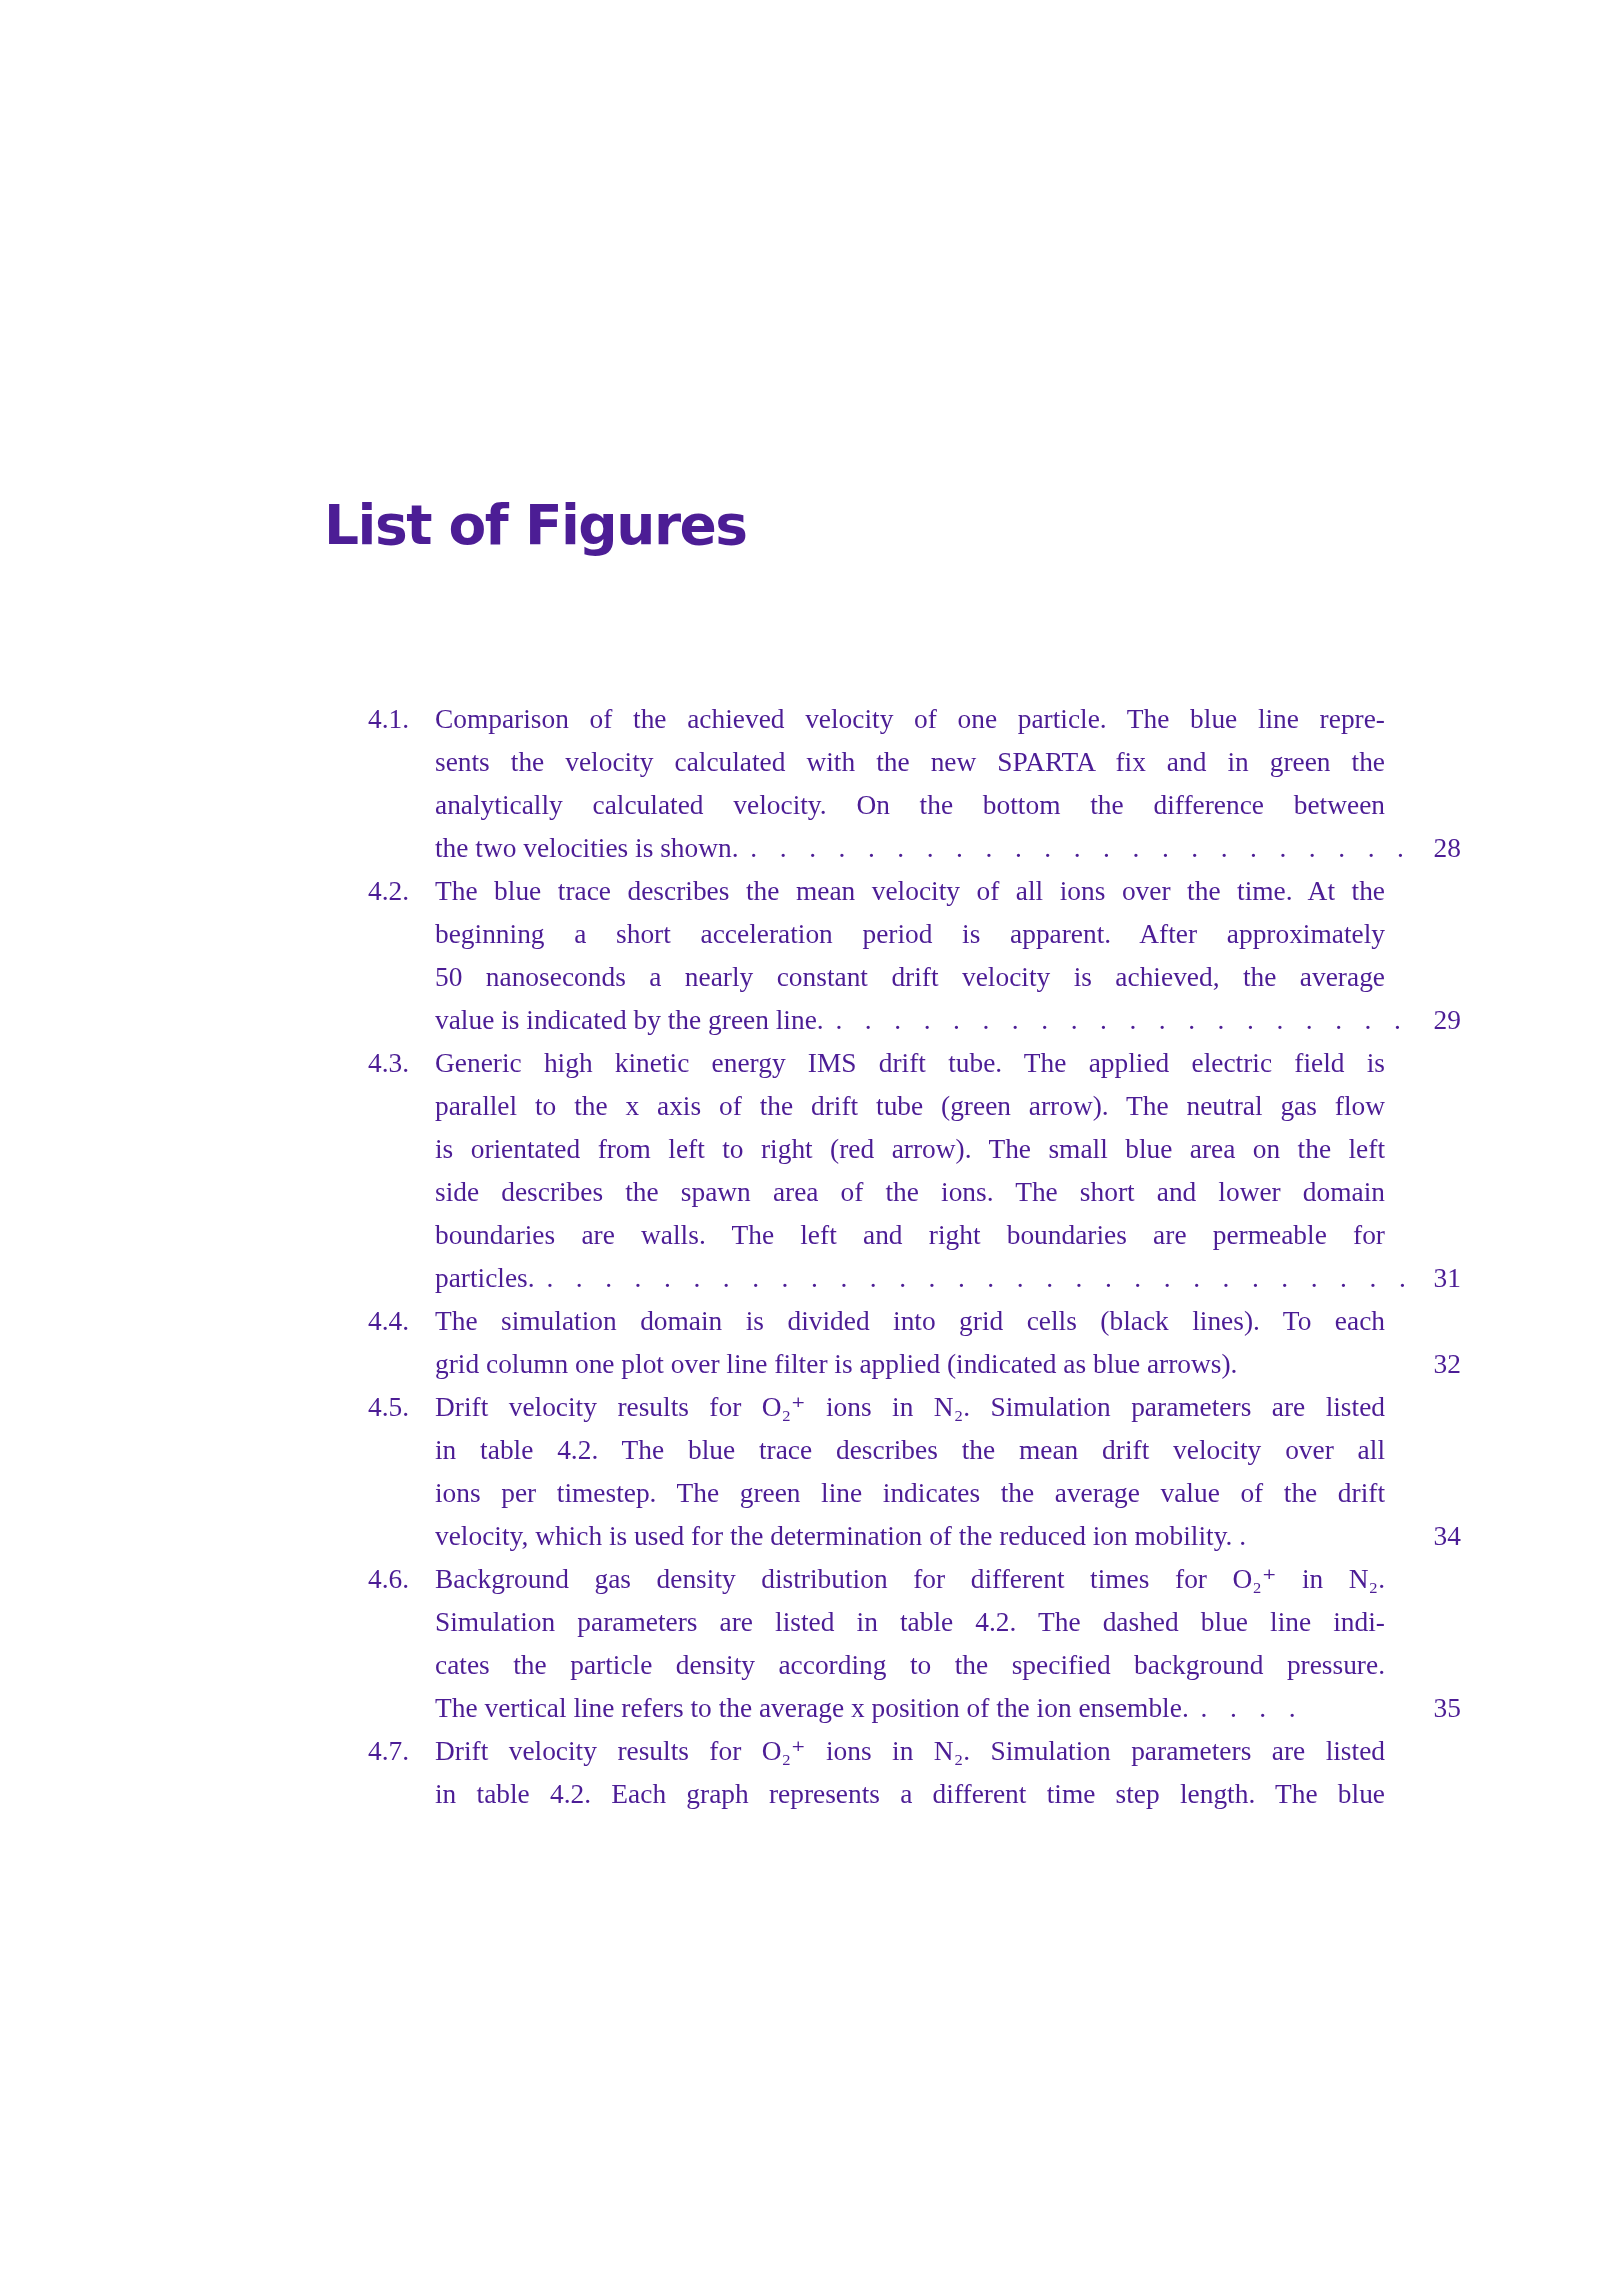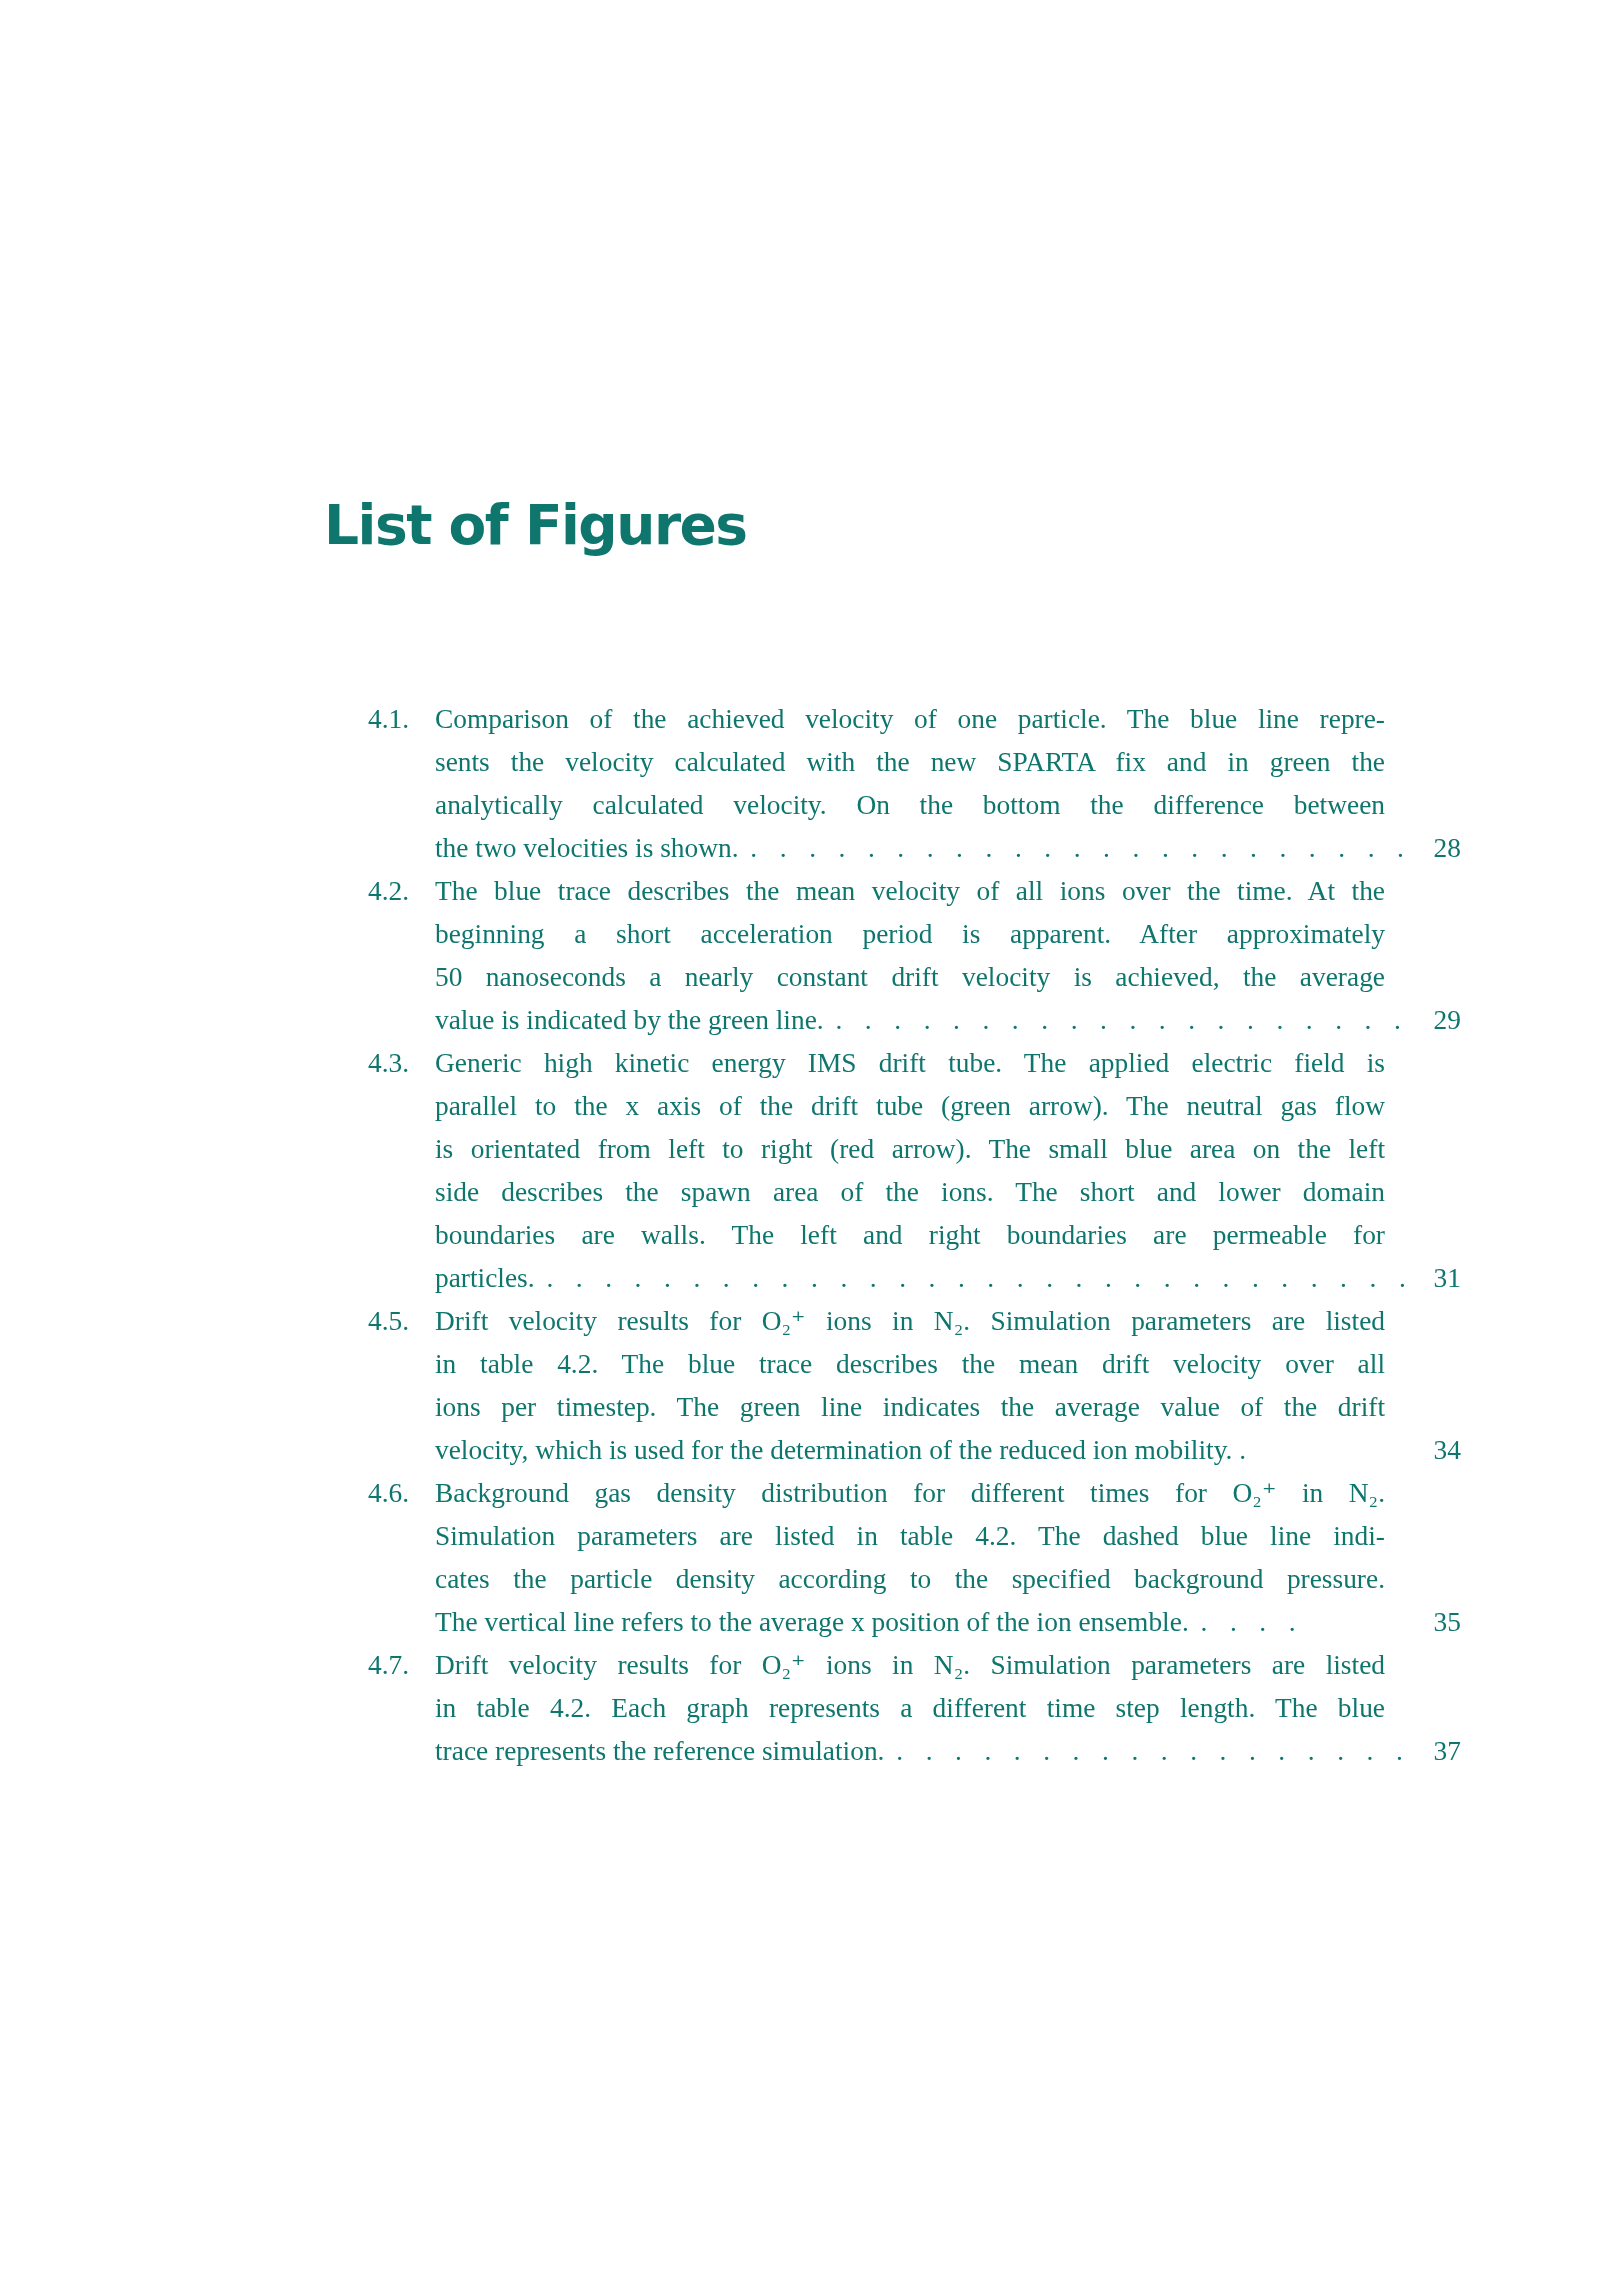--- a/index.html
+++ b/index.html
@@ -1,21 +1,21 @@
 <!DOCTYPE html>
 <html><head>
 <meta charset="utf-8">
 <style>
   html, body { margin: 0; padding: 0; background: #ffffff; }
   .page {
     position: relative;
     width: 1621px;
     height: 1823px;
     background: #ffffff;
-    color: #0f766e;
+    color: #4c1d95;
     font-family: "Liberation Serif", "DejaVu Serif", serif;
     overflow: hidden;
   }
   .title {
     position: absolute;
     left: 324px;
     top: 498px;
     margin: 0;
     font-family: "DejaVu Sans", "Liberation Sans", sans-serif;
     font-weight: 700;
@@ -106,20 +106,31 @@
         <div class="line">side describes the spawn area of the ions. The short and lower domain</div>
         <div class="line">boundaries are walls. The left and right boundaries are permeable for</div>
         <div class="lastline">
           <span class="lasttext">particles.</span>
           <span class="leader">. . . . . . . . . . . . . . . . . . . . . . . . . . . . . . . .</span>
           <span class="pagenum">31</span>
         </div>
       </div>
     </div>
 
+    <div class="entry">
+      <span class="num">4.4.</span>
+      <div class="lines">
+        <div class="line">The simulation domain is divided into grid cells (black lines). To each</div>
+        <div class="lastline">
+          <span class="lasttext">grid column one plot over line filter is applied (indicated as blue arrows).</span>
+          <span class="leader"></span>
+          <span class="pagenum">32</span>
+        </div>
+      </div>
+    </div>
 
     <div class="entry">
       <span class="num">4.5.</span>
       <div class="lines">
         <div class="line">Drift velocity results for O₂⁺ ions in N₂. Simulation parameters are listed</div>
         <div class="line">in table 4.2. The blue trace describes the mean drift velocity over all</div>
         <div class="line">ions per timestep. The green line indicates the average value of the drift</div>
         <div class="lastline">
           <span class="lasttext">velocity, which is used for the determination of the reduced ion mobility. .</span>
           <span class="leader"></span>

